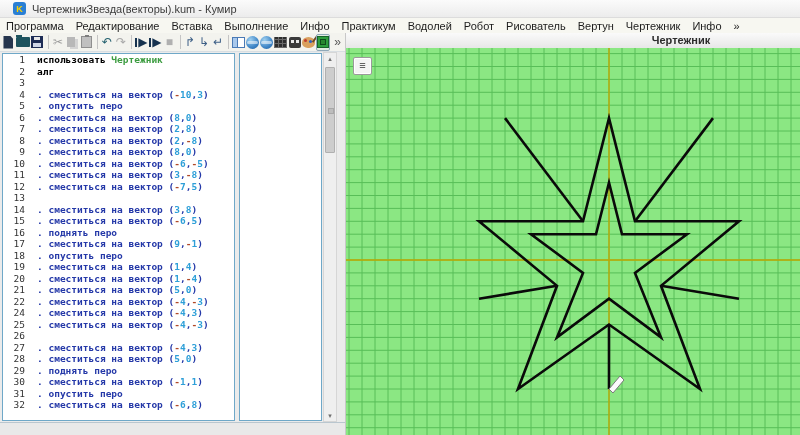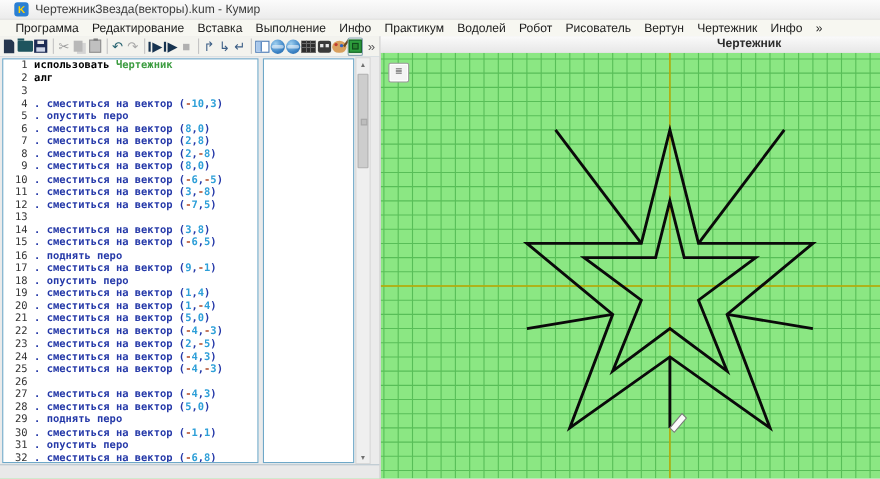--- a/index.html
+++ b/index.html
@@ -8,21 +8,21 @@
        -webkit-font-smoothing:antialiased;}
   
   #titlebar{position:absolute;left:0;top:0;width:800px;height:18px;
     background:linear-gradient(#fbfbfb,#ececec);display:flex;align-items:center;
     border-bottom:1px solid #dcdcdc;box-sizing:border-box;}
   #app-icon{width:13px;height:13px;margin:0 6px 0 13px;background:#2a7fd4;border-radius:3px;
     color:#ffd400;font-size:9px;font-weight:bold;display:flex;align-items:center;justify-content:center;}
   #win-title{font-size:11px;color:#3c3c3c;}
   
   #menubar{position:absolute;left:0;top:18px;width:800px;height:15px;background:#f7f7f1;
-    display:flex;align-items:center;padding-left:8px;box-sizing:border-box;}
+    display:flex;align-items:center;padding-left:0;box-sizing:border-box;}
   .menu-item{font-size:11px;color:#1c1c1c;padding:0 6px;white-space:nowrap;}
   
   #toolbar{position:absolute;left:0;top:33px;width:345px;height:19px;background:#f3f3ee;
     display:flex;align-items:center;padding-left:2px;box-sizing:border-box;
     border-bottom:1px solid #d8dee2;}
   .tico{width:17px;height:17px;display:inline-flex;align-items:center;justify-content:center;
     font-size:12px;line-height:17px;margin-right:1px;position:relative;box-sizing:border-box;}
   .tico.bar::before{content:"";display:inline-block;width:2px;height:9px;background:currentColor;margin-right:1px;}
   .tico.active{border:1px solid #8fa8b8;background:#e2ecE2;border-radius:2px;}
   .tsep{width:1px;height:14px;background:#c4c4c4;margin:0 3px;display:inline-block;}
@@ -65,21 +65,21 @@
   #sb-up{top:0;}
   #sb-down{bottom:0;}
   #sb-thumb{position:absolute;left:1px;top:14px;width:10px;height:86px;background:#cdcdcd;
     border:1px solid #b0b0b0;border-radius:1px;box-sizing:border-box;}
   #sb-thumb::after{content:"";position:absolute;left:2px;top:40px;width:4px;height:4px;background:#bdbdbd;border:1px solid #a8a8a8;}
   #console-strip{position:absolute;left:0;top:370px;width:345px;height:13px;background:#e9e9e9;
     border-top:1px solid #b9c6cf;box-sizing:border-box;}
   .row{display:flex;height:11.5px;line-height:11.55px;font-family:"DejaVu Sans Mono",monospace;
     font-size:9.5px;font-weight:bold;white-space:pre;}
   .ln{width:22px;text-align:right;padding-right:6px;color:#333;font-weight:normal;flex:none;}
-  .cl{flex:1;}
+  .cl{flex:1;margin-left:6px;}
   .c-k{color:#000;}
   .c-a{color:#3c9c40;}
   .c-b{color:#2438a8;}
   .c-n{color:#2d9fd8;}
   .c-m{color:#b04a28;}
   
   #right-pane{position:absolute;left:345px;top:33px;width:455px;height:402px;border-left:1px solid #c8c8c8;box-sizing:border-box;}
   #pane-header{position:relative;height:15px;background:linear-gradient(#fafafa,#e7e7e7);
     border-bottom:1px solid #d0d0d0;}
   #pane-title{position:absolute;left:335px;top:1px;transform:translateX(-50%);
@@ -185,21 +185,20 @@
       <div class="row"><span class="ln">13</span></div>
       <div class="row"><span class="ln">14</span><span class="cl"><span class="c-b">. сместиться на вектор </span><span class="c-b">(</span><span class="c-n">3</span><span class="c-b">,</span><span class="c-n">8</span><span class="c-b">)</span></span></div>
       <div class="row"><span class="ln">15</span><span class="cl"><span class="c-b">. сместиться на вектор </span><span class="c-b">(</span><span class="c-m">-</span><span class="c-n">6</span><span class="c-b">,</span><span class="c-n">5</span><span class="c-b">)</span></span></div>
       <div class="row"><span class="ln">16</span><span class="cl"><span class="c-b">. поднять перо</span></span></div>
       <div class="row"><span class="ln">17</span><span class="cl"><span class="c-b">. сместиться на вектор </span><span class="c-b">(</span><span class="c-n">9</span><span class="c-b">,</span><span class="c-m">-</span><span class="c-n">1</span><span class="c-b">)</span></span></div>
       <div class="row"><span class="ln">18</span><span class="cl"><span class="c-b">. опустить перо</span></span></div>
       <div class="row"><span class="ln">19</span><span class="cl"><span class="c-b">. сместиться на вектор </span><span class="c-b">(</span><span class="c-n">1</span><span class="c-b">,</span><span class="c-n">4</span><span class="c-b">)</span></span></div>
       <div class="row"><span class="ln">20</span><span class="cl"><span class="c-b">. сместиться на вектор </span><span class="c-b">(</span><span class="c-n">1</span><span class="c-b">,</span><span class="c-m">-</span><span class="c-n">4</span><span class="c-b">)</span></span></div>
       <div class="row"><span class="ln">21</span><span class="cl"><span class="c-b">. сместиться на вектор </span><span class="c-b">(</span><span class="c-n">5</span><span class="c-b">,</span><span class="c-n">0</span><span class="c-b">)</span></span></div>
       <div class="row"><span class="ln">22</span><span class="cl"><span class="c-b">. сместиться на вектор </span><span class="c-b">(</span><span class="c-m">-</span><span class="c-n">4</span><span class="c-b">,</span><span class="c-m">-</span><span class="c-n">3</span><span class="c-b">)</span></span></div>
-      <div class="row"><span class="ln">23</span><span class="cl"><span class="c-b">. сместиться на вектор </span><span class="c-b">(</span><span class="c-n">2</span><span class="c-b">,</span><span class="c-m">-</span><span class="c-n">5</span><span class="c-b">)</span></span></div>
       <div class="row"><span class="ln">24</span><span class="cl"><span class="c-b">. сместиться на вектор </span><span class="c-b">(</span><span class="c-m">-</span><span class="c-n">4</span><span class="c-b">,</span><span class="c-n">3</span><span class="c-b">)</span></span></div>
       <div class="row"><span class="ln">25</span><span class="cl"><span class="c-b">. сместиться на вектор </span><span class="c-b">(</span><span class="c-m">-</span><span class="c-n">4</span><span class="c-b">,</span><span class="c-m">-</span><span class="c-n">3</span><span class="c-b">)</span></span></div>
       <div class="row"><span class="ln">26</span></div>
       <div class="row"><span class="ln">27</span><span class="cl"><span class="c-b">. сместиться на вектор </span><span class="c-b">(</span><span class="c-m">-</span><span class="c-n">4</span><span class="c-b">,</span><span class="c-n">3</span><span class="c-b">)</span></span></div>
       <div class="row"><span class="ln">28</span><span class="cl"><span class="c-b">. сместиться на вектор </span><span class="c-b">(</span><span class="c-n">5</span><span class="c-b">,</span><span class="c-n">0</span><span class="c-b">)</span></span></div>
       <div class="row"><span class="ln">29</span><span class="cl"><span class="c-b">. поднять перо</span></span></div>
       <div class="row"><span class="ln">30</span><span class="cl"><span class="c-b">. сместиться на вектор </span><span class="c-b">(</span><span class="c-m">-</span><span class="c-n">1</span><span class="c-b">,</span><span class="c-n">1</span><span class="c-b">)</span></span></div>
       <div class="row"><span class="ln">31</span><span class="cl"><span class="c-b">. опустить перо</span></span></div>
       <div class="row"><span class="ln">32</span><span class="cl"><span class="c-b">. сместиться на вектор </span><span class="c-b">(</span><span class="c-m">-</span><span class="c-n">6</span><span class="c-b">,</span><span class="c-n">8</span><span class="c-b">)</span></span></div>
     </div>

